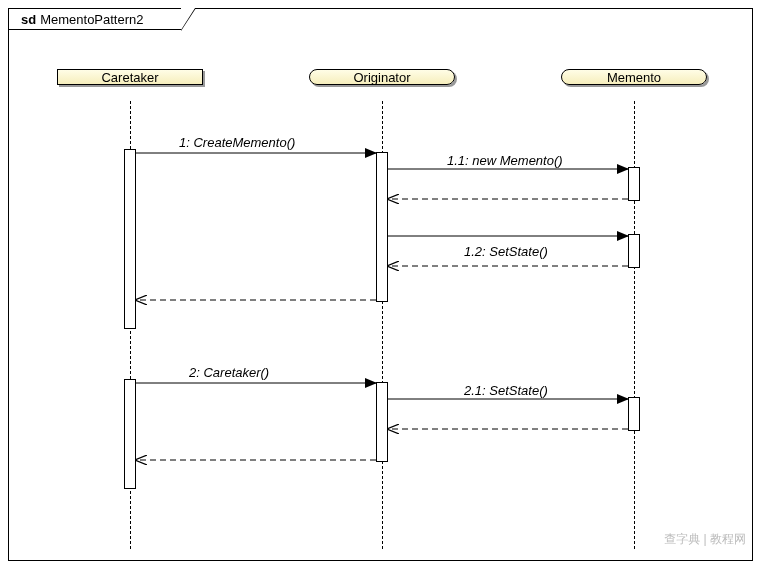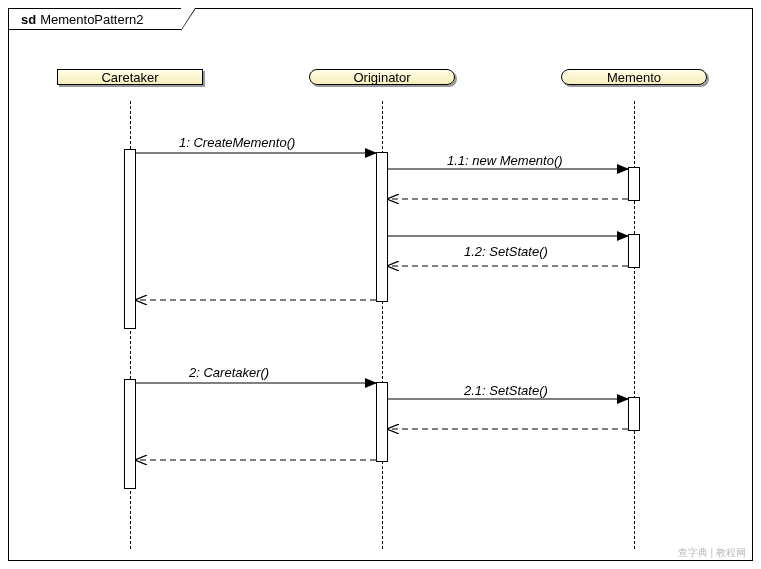--- a/index.html
+++ b/index.html
@@ -77,22 +77,22 @@
   }
   .msg-label {
     position: absolute;
     font-size: 13px;
     text-align: center;
     font-style: italic;
   }
   .watermark {
     position: absolute;
     right: 6px;
-    bottom: 0;
-    font-size: 10px;
+    bottom: 12px;
+    font-size: 12px;
     color: #bbb;
   }
   svg.arrows {
     position: absolute;
     top: 0;
     left: 0;
     width: 100%;
     height: 100%;
     pointer-events: none;
   }

